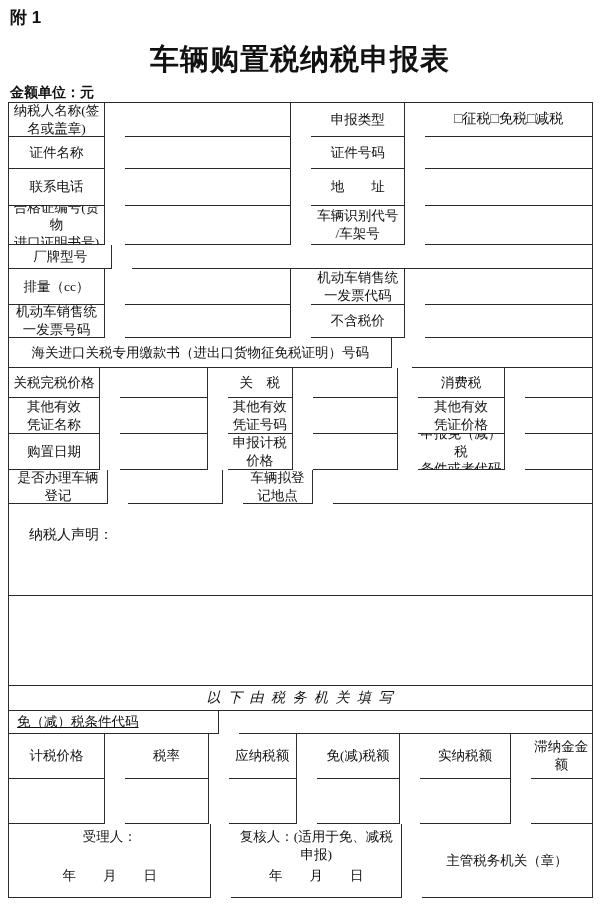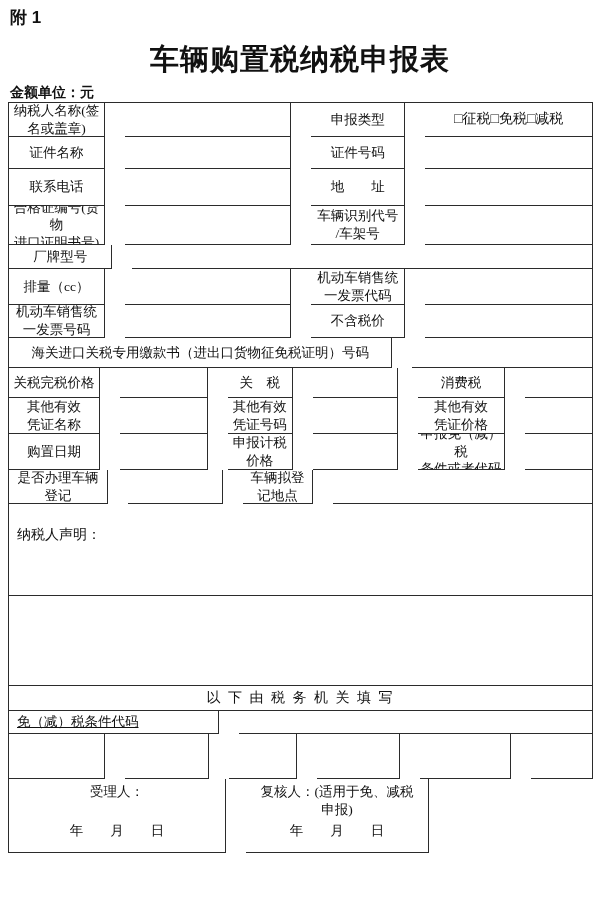--- a/index.html
+++ b/index.html
@@ -13,22 +13,22 @@
   .subhead{position:absolute;left:10px;top:84px;width:578px;display:flex;
            justify-content:space-between;font-size:14px;font-weight:bold;}
   .tbl{position:absolute;left:8px;top:102px;width:584px;
        border-top:1px solid #2b2b2b;border-left:1px solid #2b2b2b;font-size:13.5px;}
   .row{display:flex;gap:20px;}
   .c{box-sizing:border-box;border-right:1px solid #2b2b2b;border-bottom:1px solid #2b2b2b;
      display:flex;align-items:center;justify-content:center;text-align:center;
      padding:0 1px;line-height:1.3;white-space:pre-line;overflow:hidden;}
   .cl{justify-content:flex-start;text-align:left;padding:2px 8px;text-decoration:underline;}
   .decl{display:block;padding:4px 8px 2px 8px;line-height:1.32;text-align:left;font-size:14px;}
-  .decl > div{white-space:pre-line;}
-  .spread{letter-spacing:2px;font-size:14px;}
+  .decl > div{white-space:pre-line;margin-left:12px;}
+  .spread{letter-spacing:2px;font-size:14px;font-style:italic;}
   .vcell{flex-direction:column;align-items:stretch;justify-content:space-between;
          padding:4px 6px 12px 6px;}
   .tl{text-align:center;}
   .dc{text-align:center;}
   .opt{display:inline-flex;align-items:center;font-size:14px;}
 </style>
 </head>
 <body>
 
 <div class="page">
@@ -157,36 +157,45 @@
 
     <div class="row" style="height:25px">
       <div class="c spread" style="width:584px">以 下 由 税 务 机 关 填 写</div>
     </div>
 
     <div class="row" style="height:23px">
       <div class="c cl" style="width:217px">免（减）税条件代码</div>
       <div class="c" style="width:367px"></div>
     </div>
 
+    <div class="row" style="height:45px">
+      <div class="c" style="width:116px">计税价格</div>
+      <div class="c" style="width:101px">税率</div>
+      <div class="c" style="width:82px">应纳税额</div>
+      <div class="c" style="width:101px">免(减)税额</div>
+      <div class="c" style="width:109px">实纳税额</div>
+      <div class="c" style="width:75px">滞纳金金额</div>
+    </div>
 
     <div class="row" style="height:45px">
       <div class="c" style="width:116px"></div>
       <div class="c" style="width:101px"></div>
       <div class="c" style="width:82px"></div>
       <div class="c" style="width:101px"></div>
       <div class="c" style="width:109px"></div>
       <div class="c" style="width:75px"></div>
     </div>
 
     <div class="row" style="height:74px">
       <div class="c vcell" style="width:217px">
         <span class="tl">受理人：</span>
         <span class="dc">年　　月　　日</span>
       </div>
       <div class="c vcell" style="width:183px">
         <span class="tl">复核人：(适用于免、减税
 申报)</span>
         <span class="dc">年　　月　　日</span>
       </div>
+      <div class="c" style="width:184px">主管税务机关（章）</div>
     </div>
 
   </div>
 </div>
 
 </body></html>

